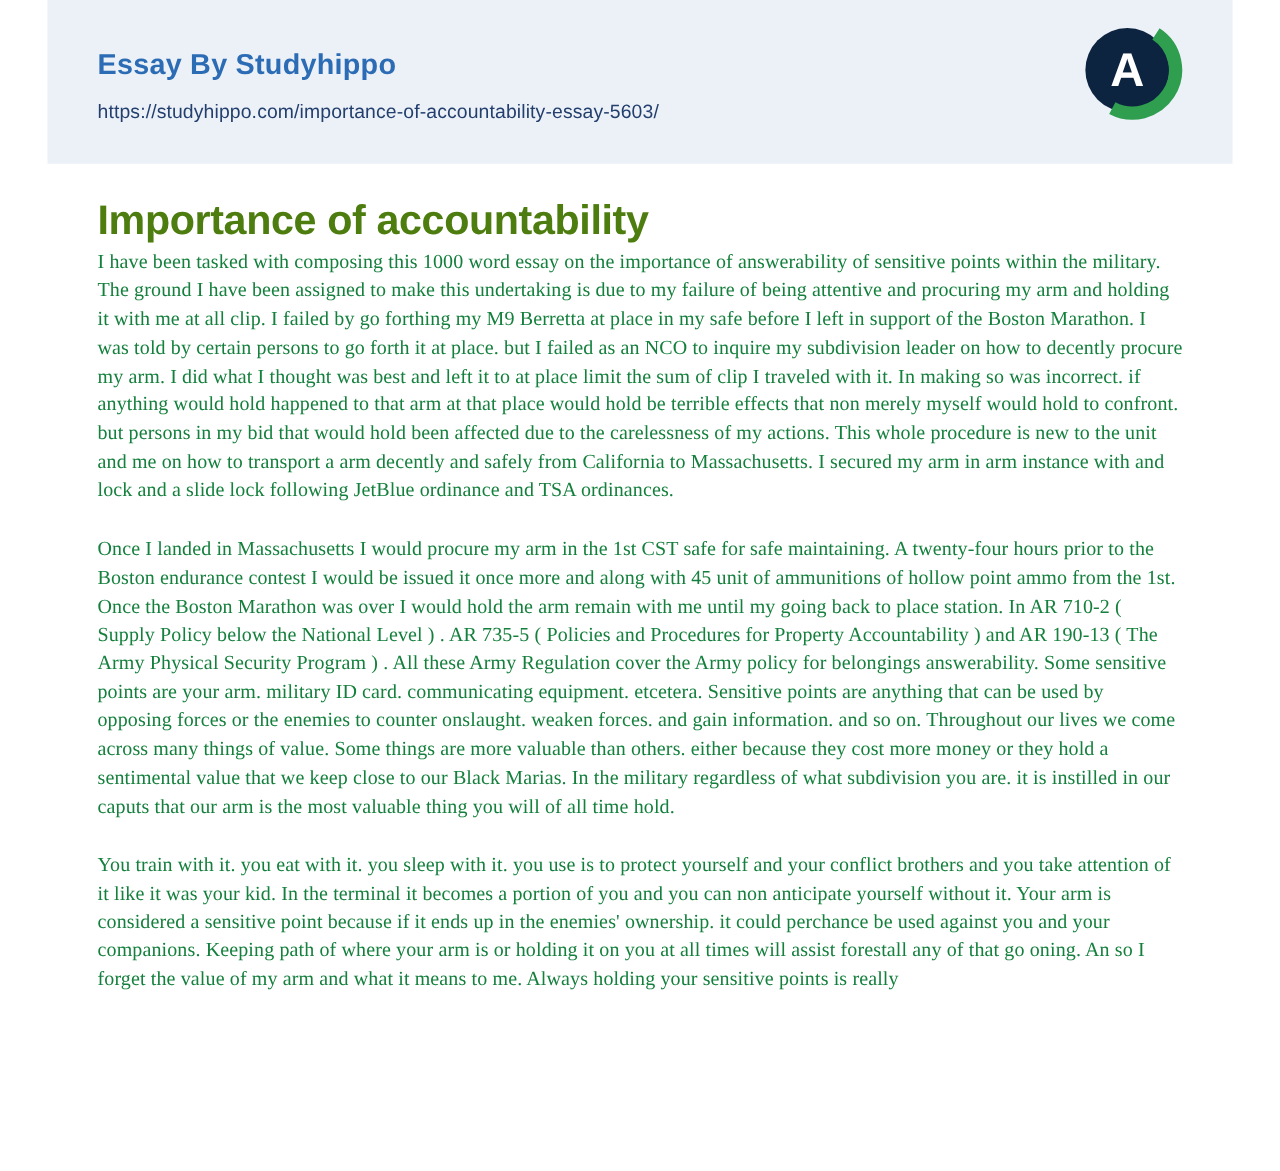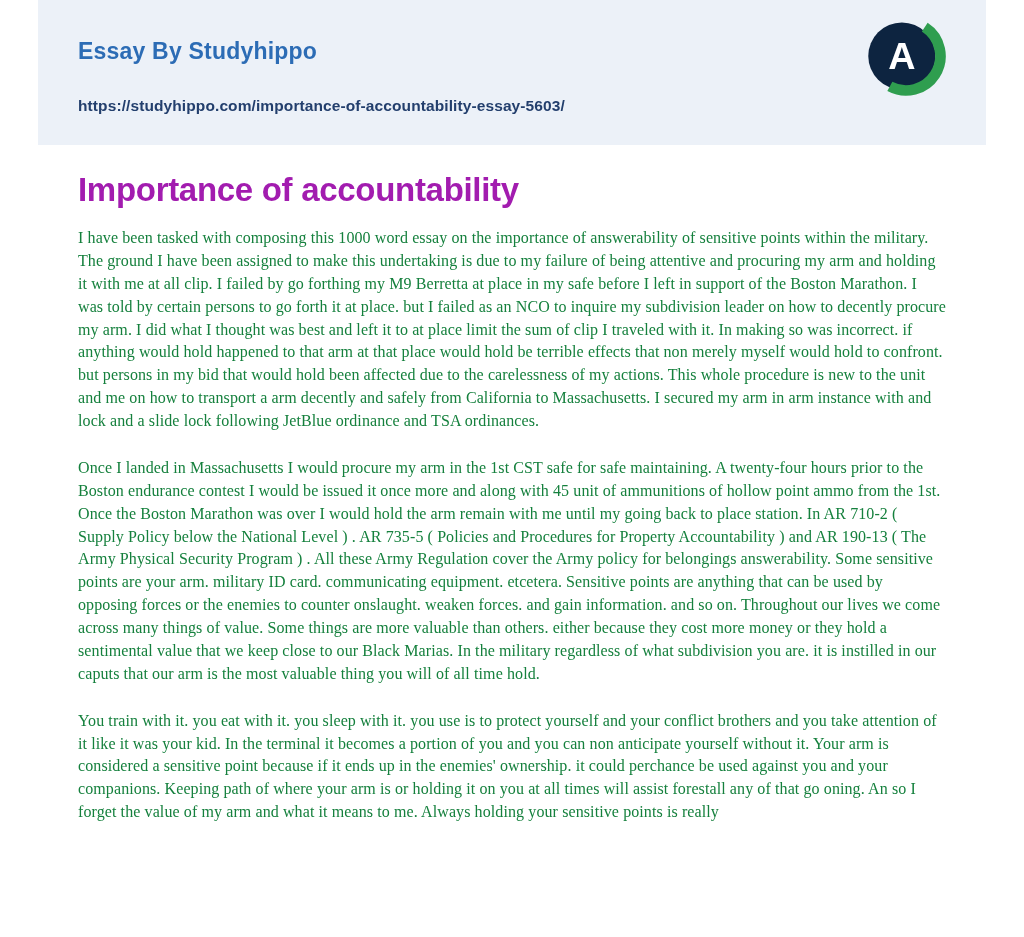--- a/index.html
+++ b/index.html
@@ -21,43 +21,43 @@
     min-height: 131px;
   }
   .site-title {
     color: #2c6cb5;
     font-size: 23px;
     font-weight: 700;
     letter-spacing: 0.2px;
   }
   .site-url {
     display: inline-block;
-    margin-top: 32px;
+    margin-top: 16px;
     color: #233f6d;
     font-size: 15.5px;
-    font-weight: 700;
+    font-weight: 400;
     text-decoration: none;
     letter-spacing: 0.1px;
   }
   .logo {
     position: absolute;
     top: 15px;
     right: 39px;
     width: 82px;
     height: 82px;
   }
   .content {
     padding: 22px 40px 40px 40px;
   }
   .essay-title {
-    color: #a21caf;
+    color: #4d7c0f;
     font-size: 33px;
     font-weight: 800;
     letter-spacing: -0.3px;
-    margin: 4px 0 18px 0;
+    margin: 4px 0 4px 0;
   }
   .essay-paragraph {
     color: #15803d;
     font-size: 16px;
     line-height: 1.43;
     letter-spacing: 0.1px;
     margin-bottom: 24px;
     font-family: Liberation Serif, serif;
   }
   .essay-paragraph:last-child { margin-bottom: 17px; }

